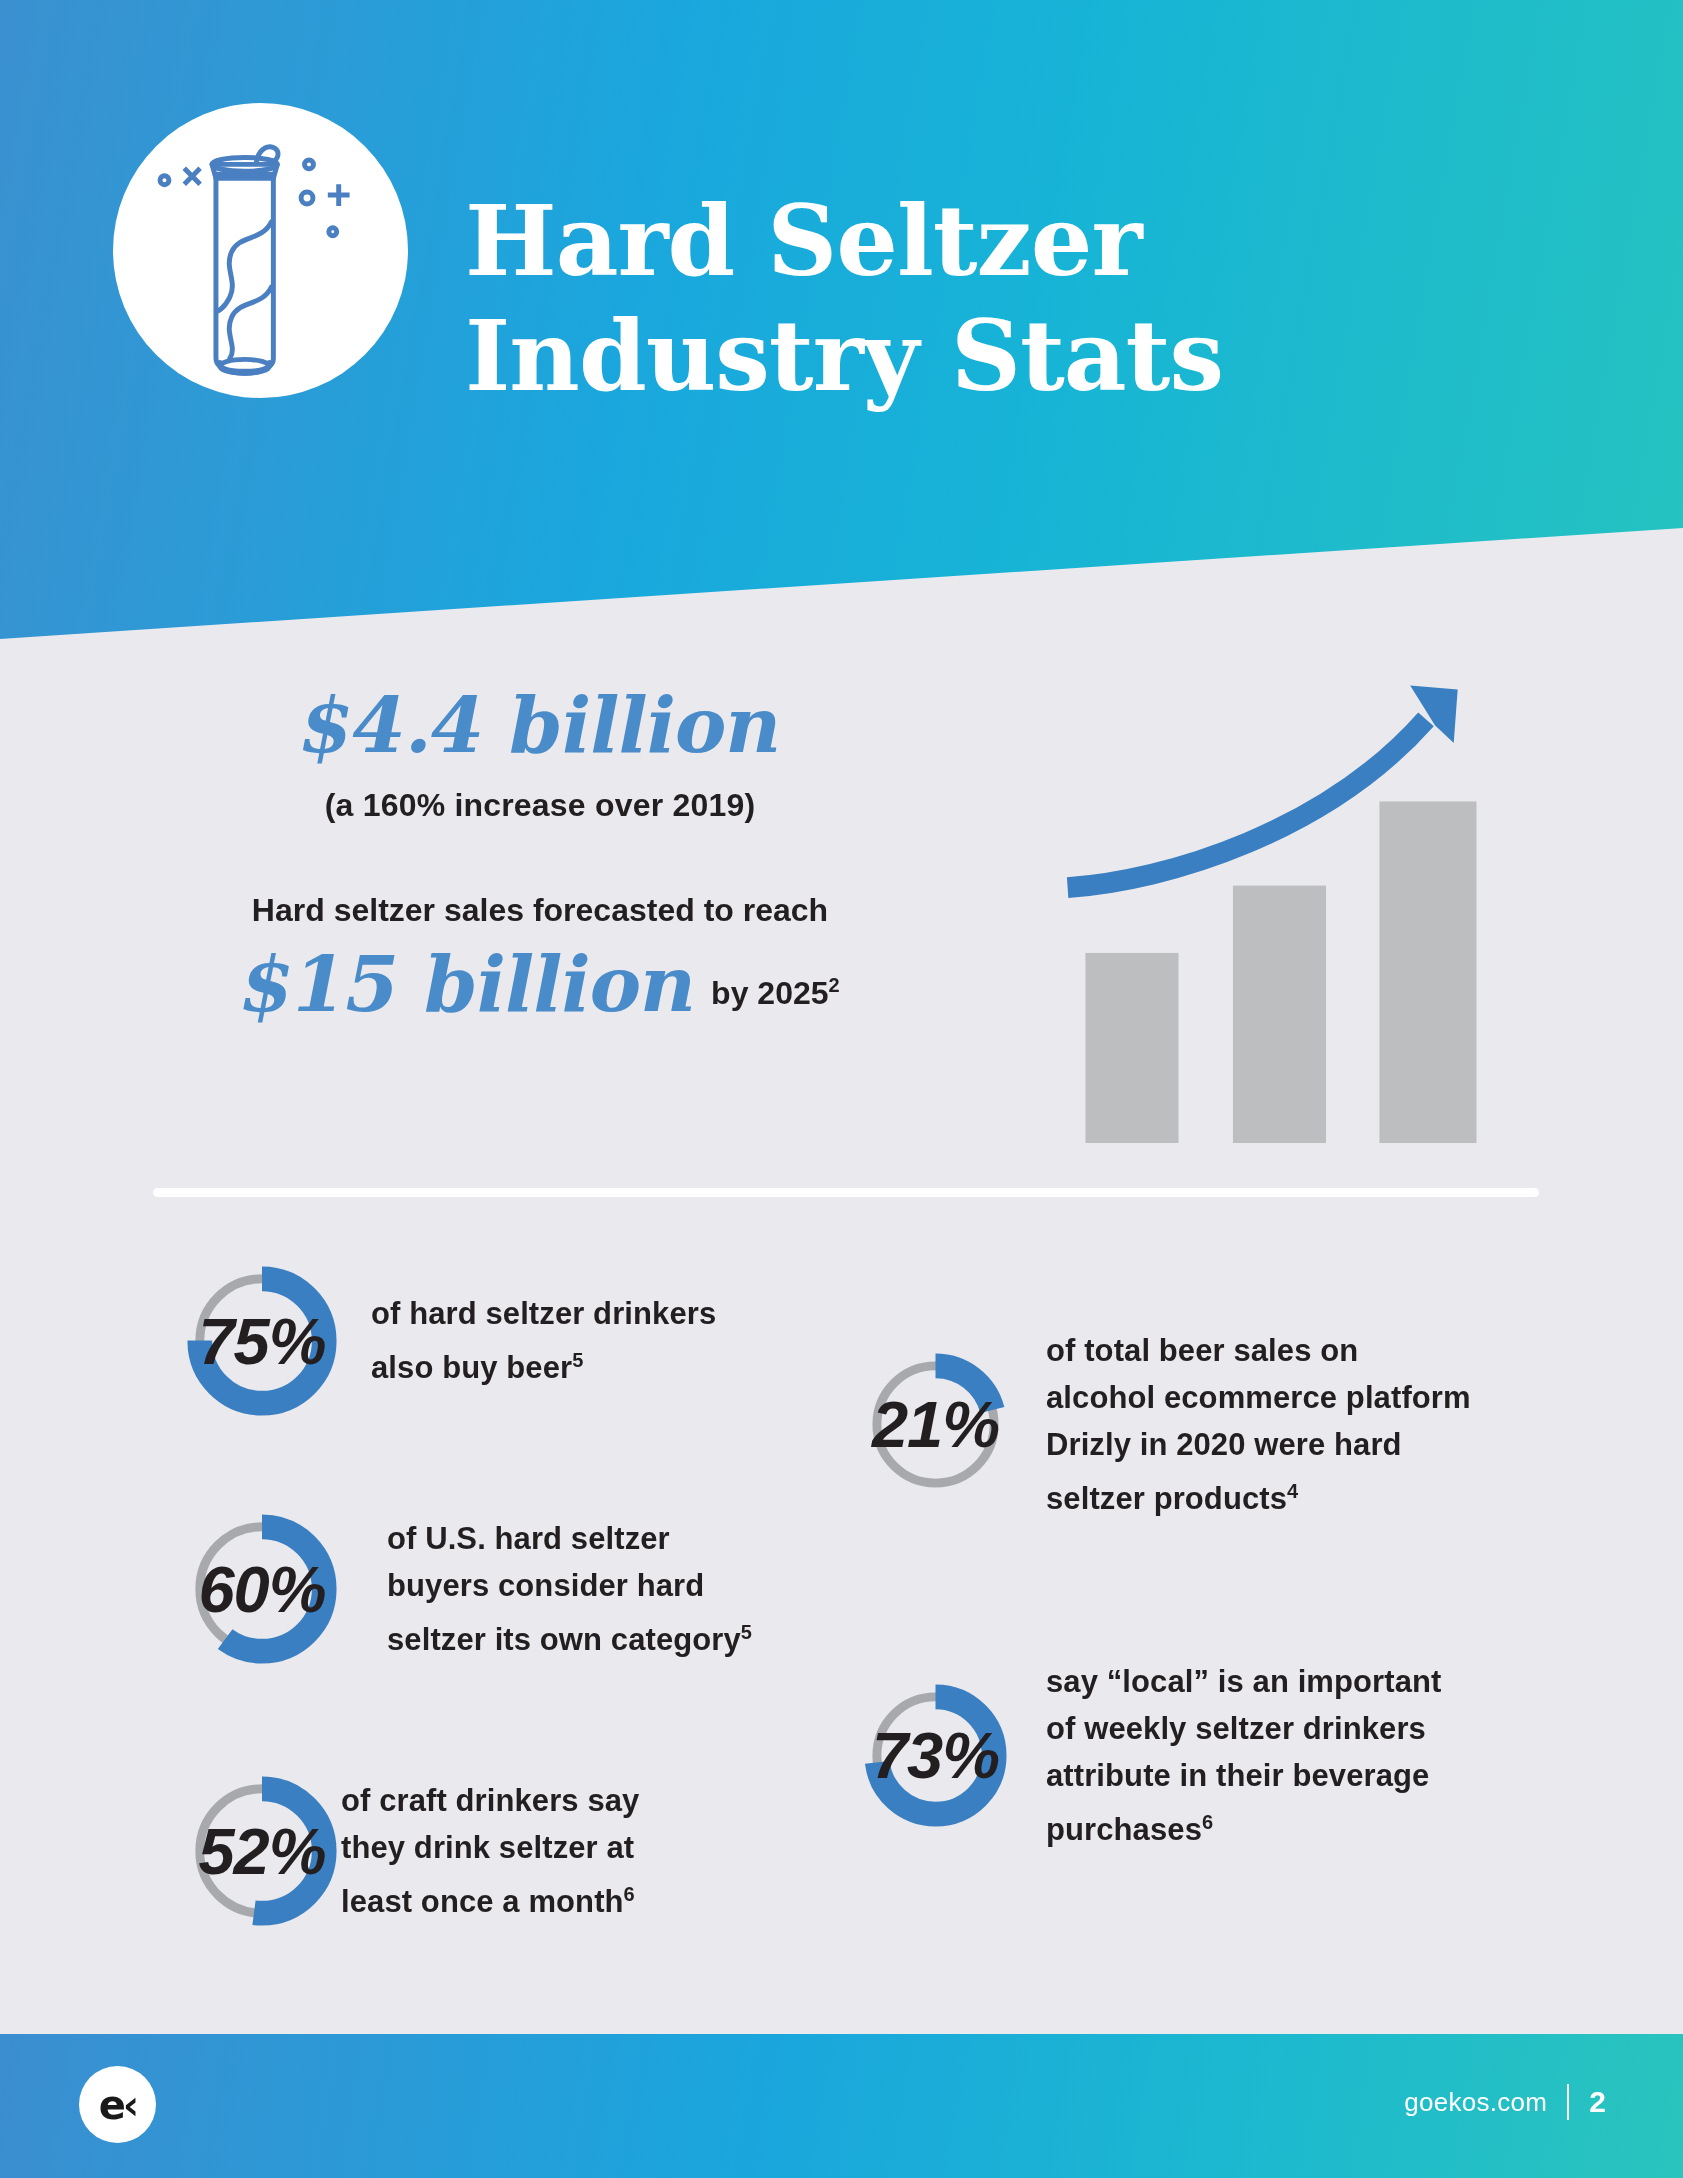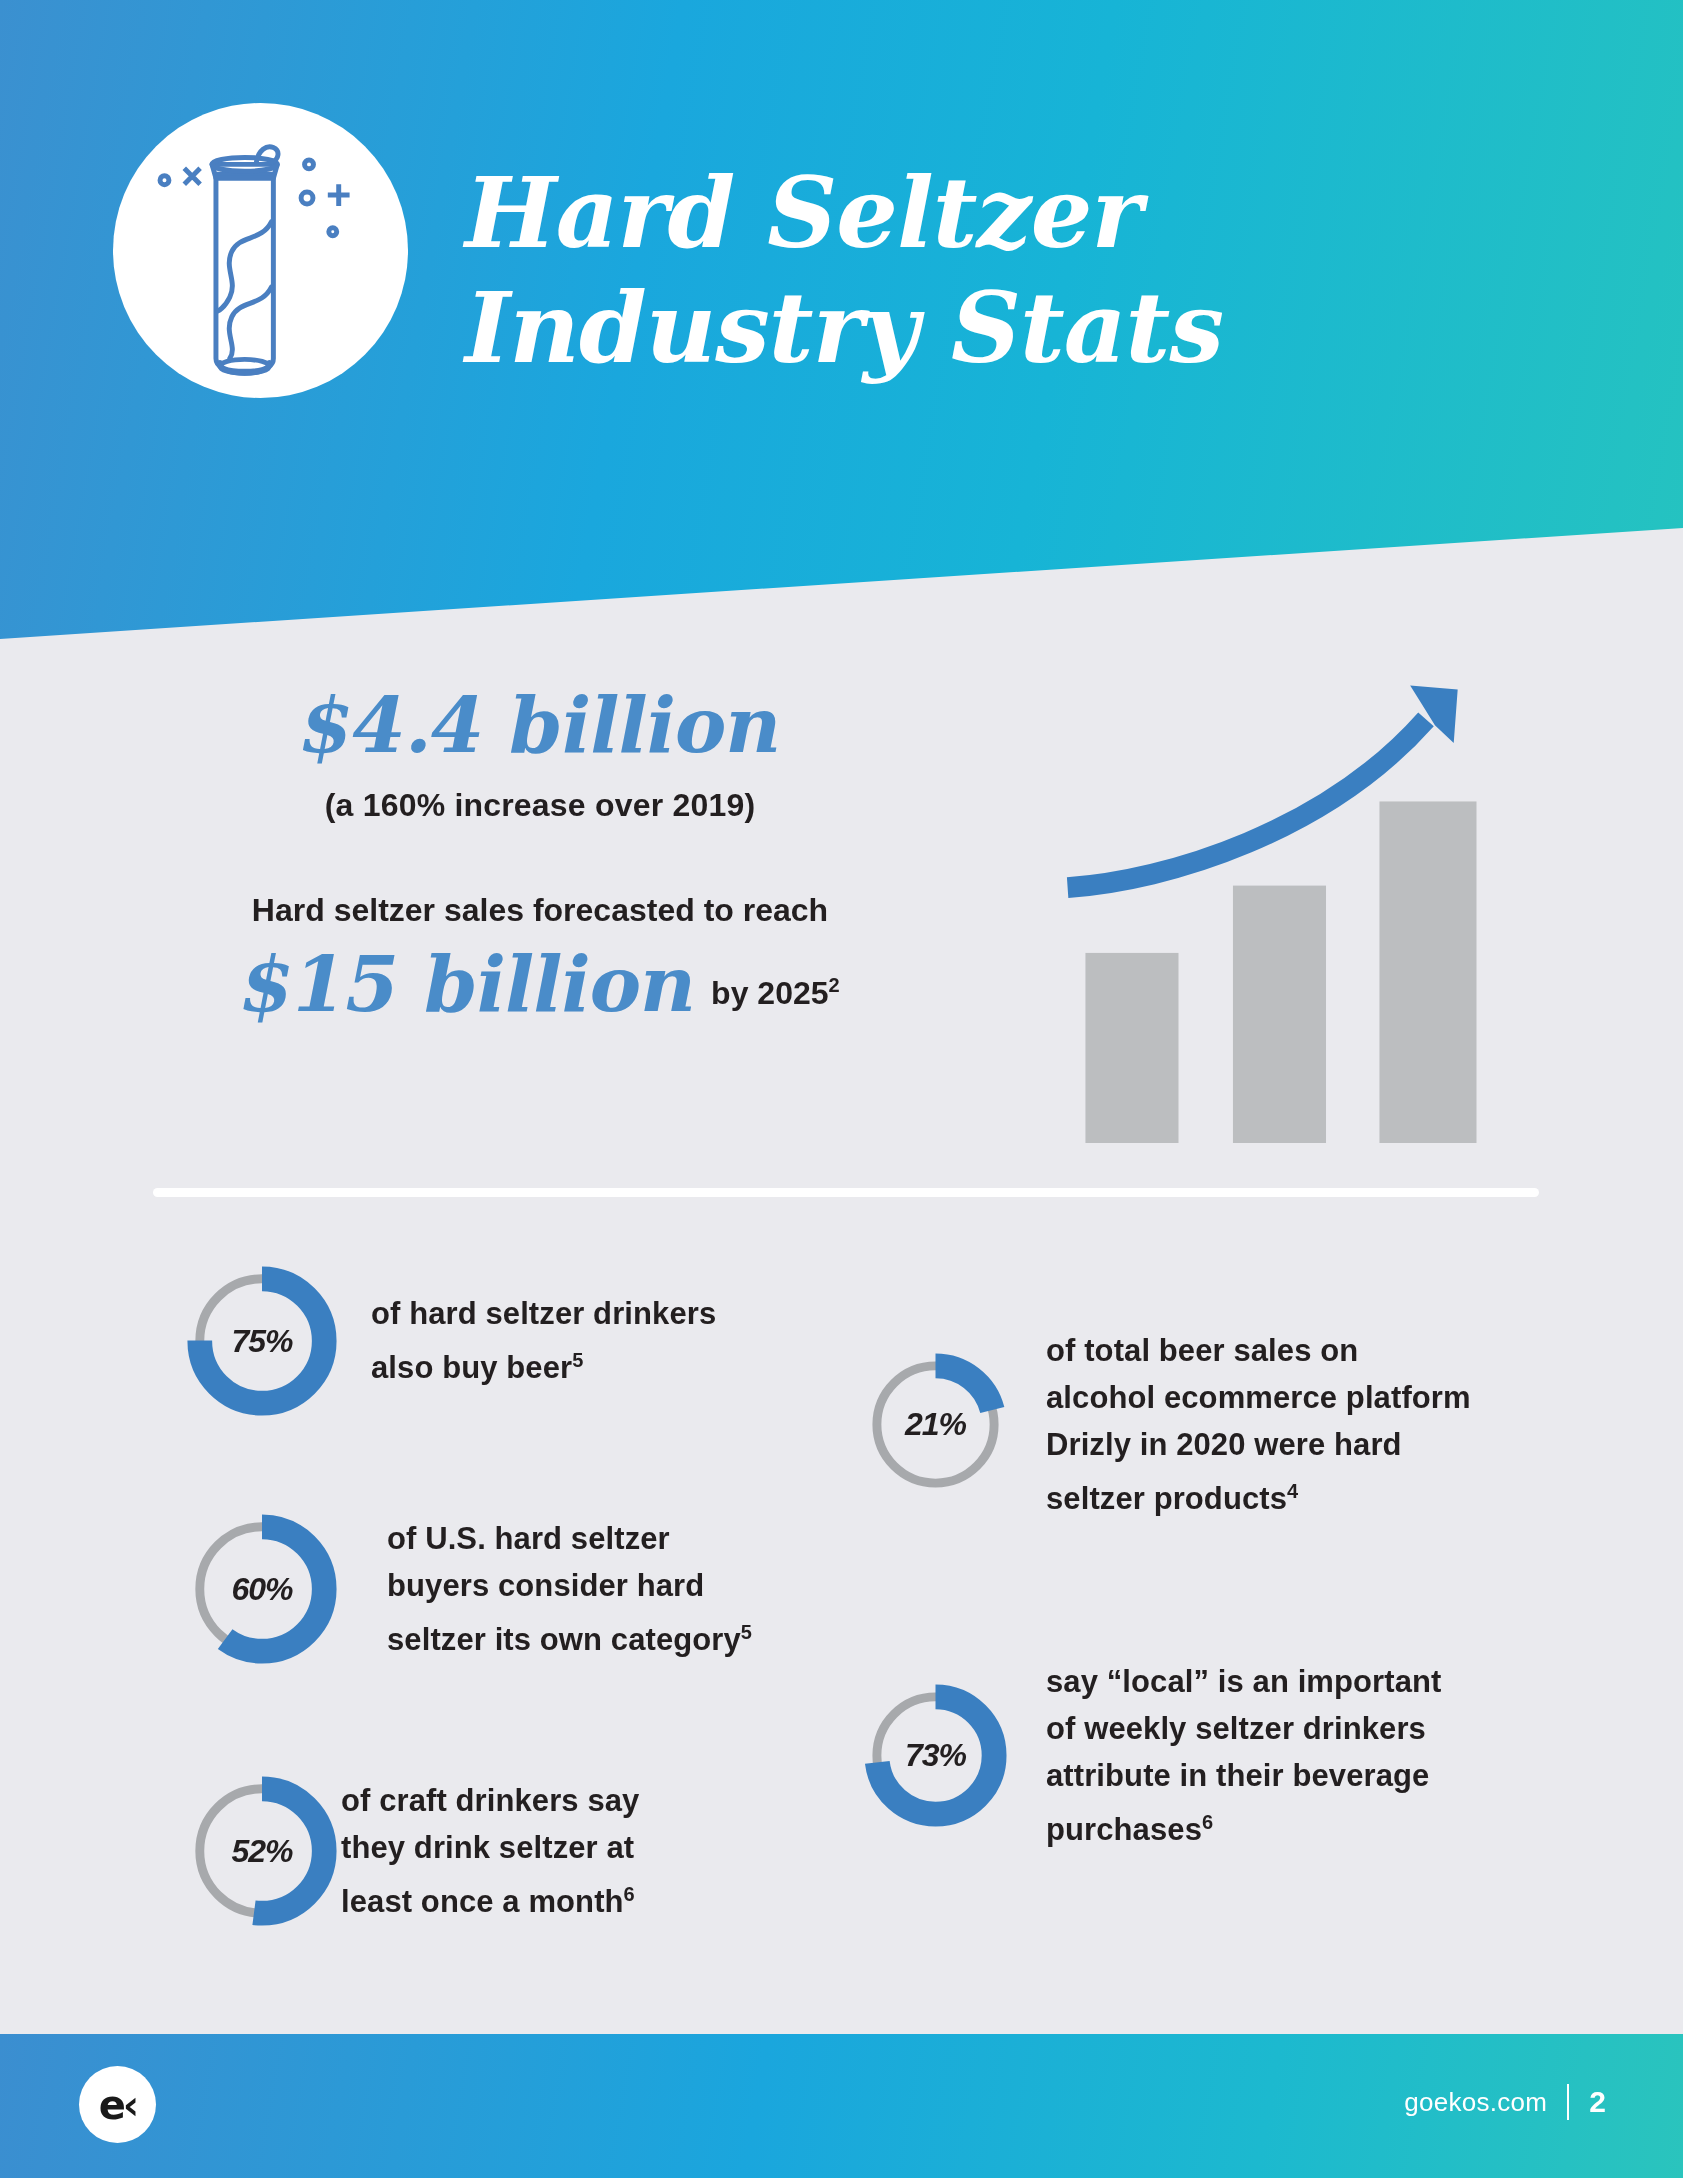--- a/index.html
+++ b/index.html
@@ -17,24 +17,24 @@
     background: linear-gradient(100deg, #3b90d0 0%, #1aa7dd 38%, #17b4d6 62%, #25c3c0 100%);
     -webkit-clip-path: polygon(0 0, 1683px 0, 1683px 528px, 0 639px);
     clip-path: polygon(0 0, 1683px 0, 1683px 528px, 0 639px);
   }
   #logo-circle {
     position:absolute; left:113px; top:103px; width:295px; height:295px;
     background:#ffffff; border-radius:50%;
   }
   #can-icon { position:absolute; left:113px; top:103px; width:295px; height:295px; }
   #header-title {
-    position:absolute; left:465px; top:156px; width:1168px;
+    position:absolute; left:465px; top:184px; width:1168px;
     color:#ffffff;
     font-family:"DejaVu Serif", serif;
-    font-weight:bold; font-style:italic;
+    font-weight:bold; 
     font-size:97px; line-height:115px;
     letter-spacing:-1px;
   }
   #header-title .tline { display:block; white-space:nowrap; }
 
   
   #sales-block { position:absolute; left:149px; top:683px; width:782px; text-align:center; }
   .big-money {
     color:#4a8cc9;
     font-family:"DejaVu Serif", serif;
@@ -71,21 +71,21 @@
     background:#ffffff; border-radius:5px;
   }
 
   
   .stat { position:absolute; display:flex; align-items:center; }
   .donut { position:relative; flex:0 0 auto; }
   .donut svg { display:block; }
   .donut .pct {
     position:absolute; left:0; top:0; width:100%; height:100%;
     display:flex; align-items:center; justify-content:center;
-    font-size:32px; font-weight:bold; font-style:italic;
+    font-size:65px; font-weight:bold; font-style:italic;
     color:#231f20; letter-spacing:-1px;
   }
   .stat-text {
     font-size:31px; line-height:47px; color:#231f20;
     font-weight:bold; letter-spacing:0.1px;
   }
   .stat-text .sup { font-size:20px; vertical-align:super; }
 
   #stat-0 { left:183px; top:1262px; }
   #stat-0 .stat-text { margin-left:30px; }

